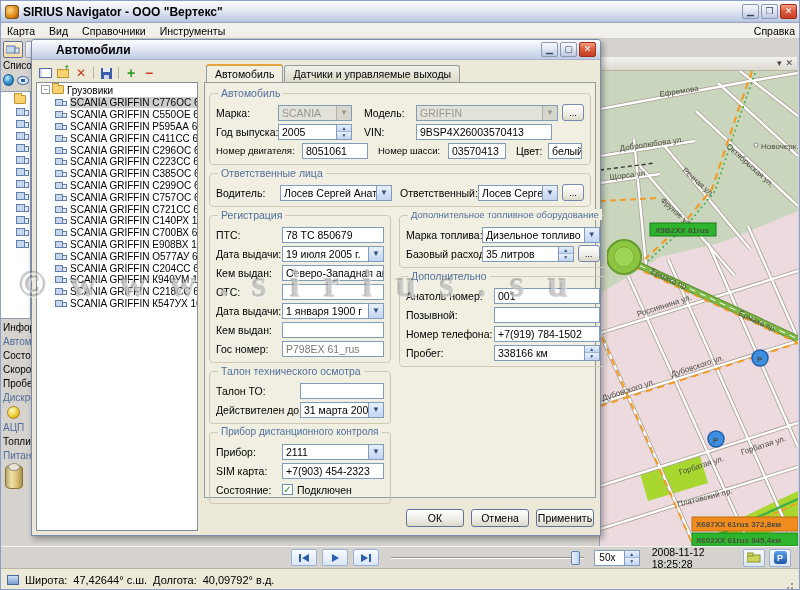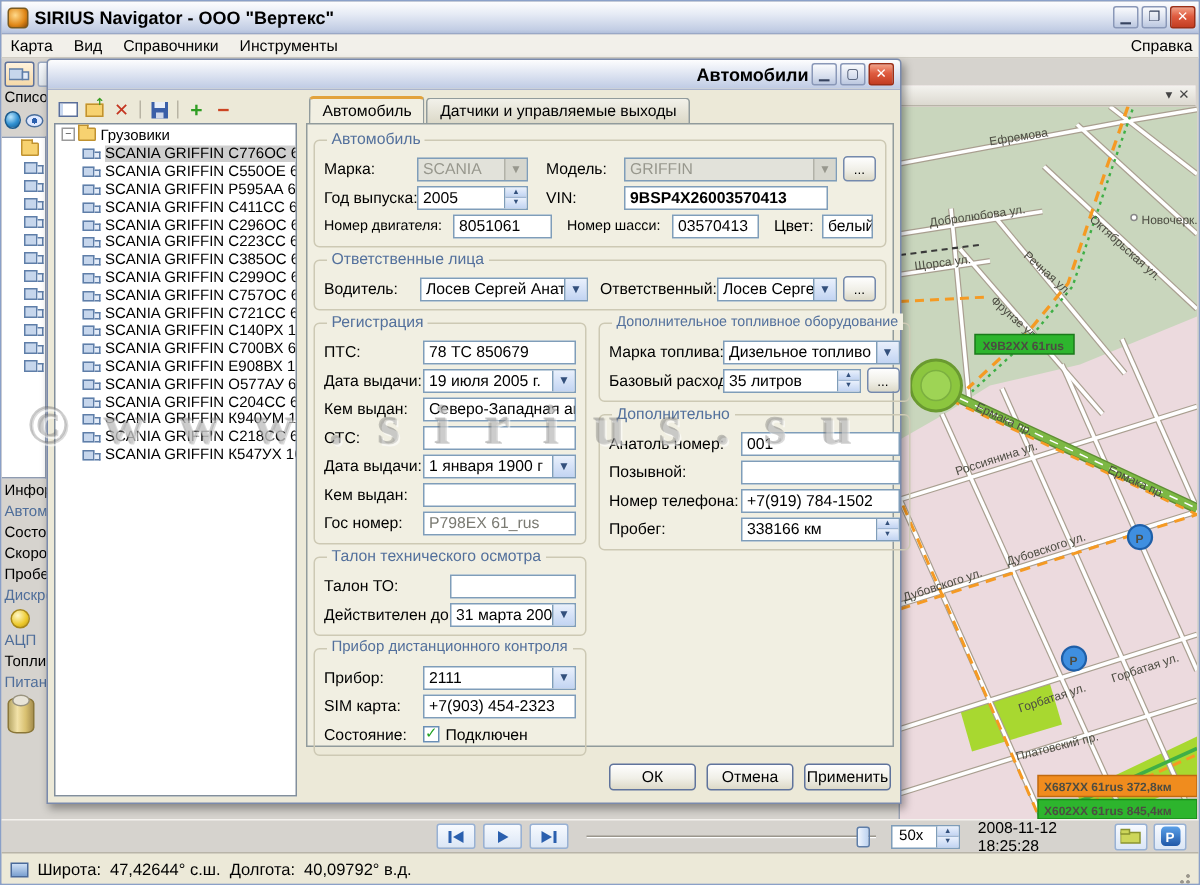--- a/index.html
+++ b/index.html
@@ -49,21 +49,21 @@
   #map-panel{position:absolute;left:598px;top:18px;width:198px;height:491px;border-left:1px solid #9aa4b4;background:#ecdade;}
   #map-hdr{height:14px;background:linear-gradient(#f4f3ef,#dcd9d0);border-bottom:1px solid #b8b4a8;
     display:flex;align-items:center;justify-content:flex-end;gap:4px;padding:0 4px;font-size:9px;color:#444;}
   #map-hdr span{cursor:default;line-height:1;}
   #mapsvg text{font-size:8px;fill:#4c4c42;}
 
   
   #dlg{position:absolute;left:30px;top:38px;width:570px;height:497px;z-index:10;
     background:#ece9d8;border:1px solid #7a8aac;border-radius:3px 3px 0 0;box-shadow:2px 3px 6px rgba(0,0,0,.35);}
   #dlg-title{height:20px;background:linear-gradient(180deg,#fdfdfe,#e4e9f4 40%,#bfcbe4);
-    display:flex;align-items:center;padding:0 4px 0 24px;border-bottom:1px solid #aab4cc;border-radius:3px 3px 0 0;text-align:right;}
+    display:flex;align-items:center;padding:0 4px 0 24px;border-bottom:1px solid #aab4cc;border-radius:3px 3px 0 0;}
   #dlg-title .ttl{font-weight:bold;font-size:12px;flex:1;}
   #dlg-body{position:absolute;left:4px;top:24px;right:4px;bottom:4px;}
 
   
   #tree-pane{position:absolute;left:0;top:0;width:162px;bottom:0;}
   #tree-toolbar{height:18px;display:flex;align-items:center;gap:4px;padding:0 2px;}
   #tree-toolbar .sep{width:1px;height:12px;background:#b8b4a4;margin:0 1px;}
   .ti{width:14px;height:13px;display:flex;align-items:center;justify-content:center;font-weight:bold;font-size:11px;line-height:1;}
   .ic-card{width:13px;height:10px;background:#fff;border:1px solid #5a6f9a;box-shadow:inset 2px 0 0 #c8d8f0;}
   .ic-folder{width:12px;height:9px;background:#f7d270;border:1px solid #c09230;position:relative;}
@@ -571,21 +571,21 @@
           <div class="fr">
             <span class="lbl" style="width:62px;">Год выпуска:</span>
             <span class="combo" style="width:74px;">
                 <span class="val">2005</span>
                 <span class="spin">
                   <i>▲</i>
                   <i>▼</i>
                 </span>
               </span>
             <span class="lbl" style="width:52px;margin-left:12px;">VIN:</span>
-            <span class="inp" style="flex:1;margin-right:32px;font-weight:bold;">9BSP4X26003570413</span>
+            <span class="inp" style="flex:1;margin-right:32px;">9BSP4X26003570413</span>
           </div>
           <div class="fr">
             <span class="lbl" style="width:86px;font-size:9.5px;">Номер двигателя:</span>
             <span class="inp" style="width:66px;">8051061</span>
             <span class="lbl" style="margin-left:10px;width:70px;font-size:9.5px;">Номер шасси:</span>
             <span class="inp" style="width:58px;">03570413</span>
             <span class="lbl" style="margin-left:10px;width:32px;">Цвет:</span>
             <span class="inp" style="flex:1;margin-right:2px;">белый</span>
           </div>
         </div>

